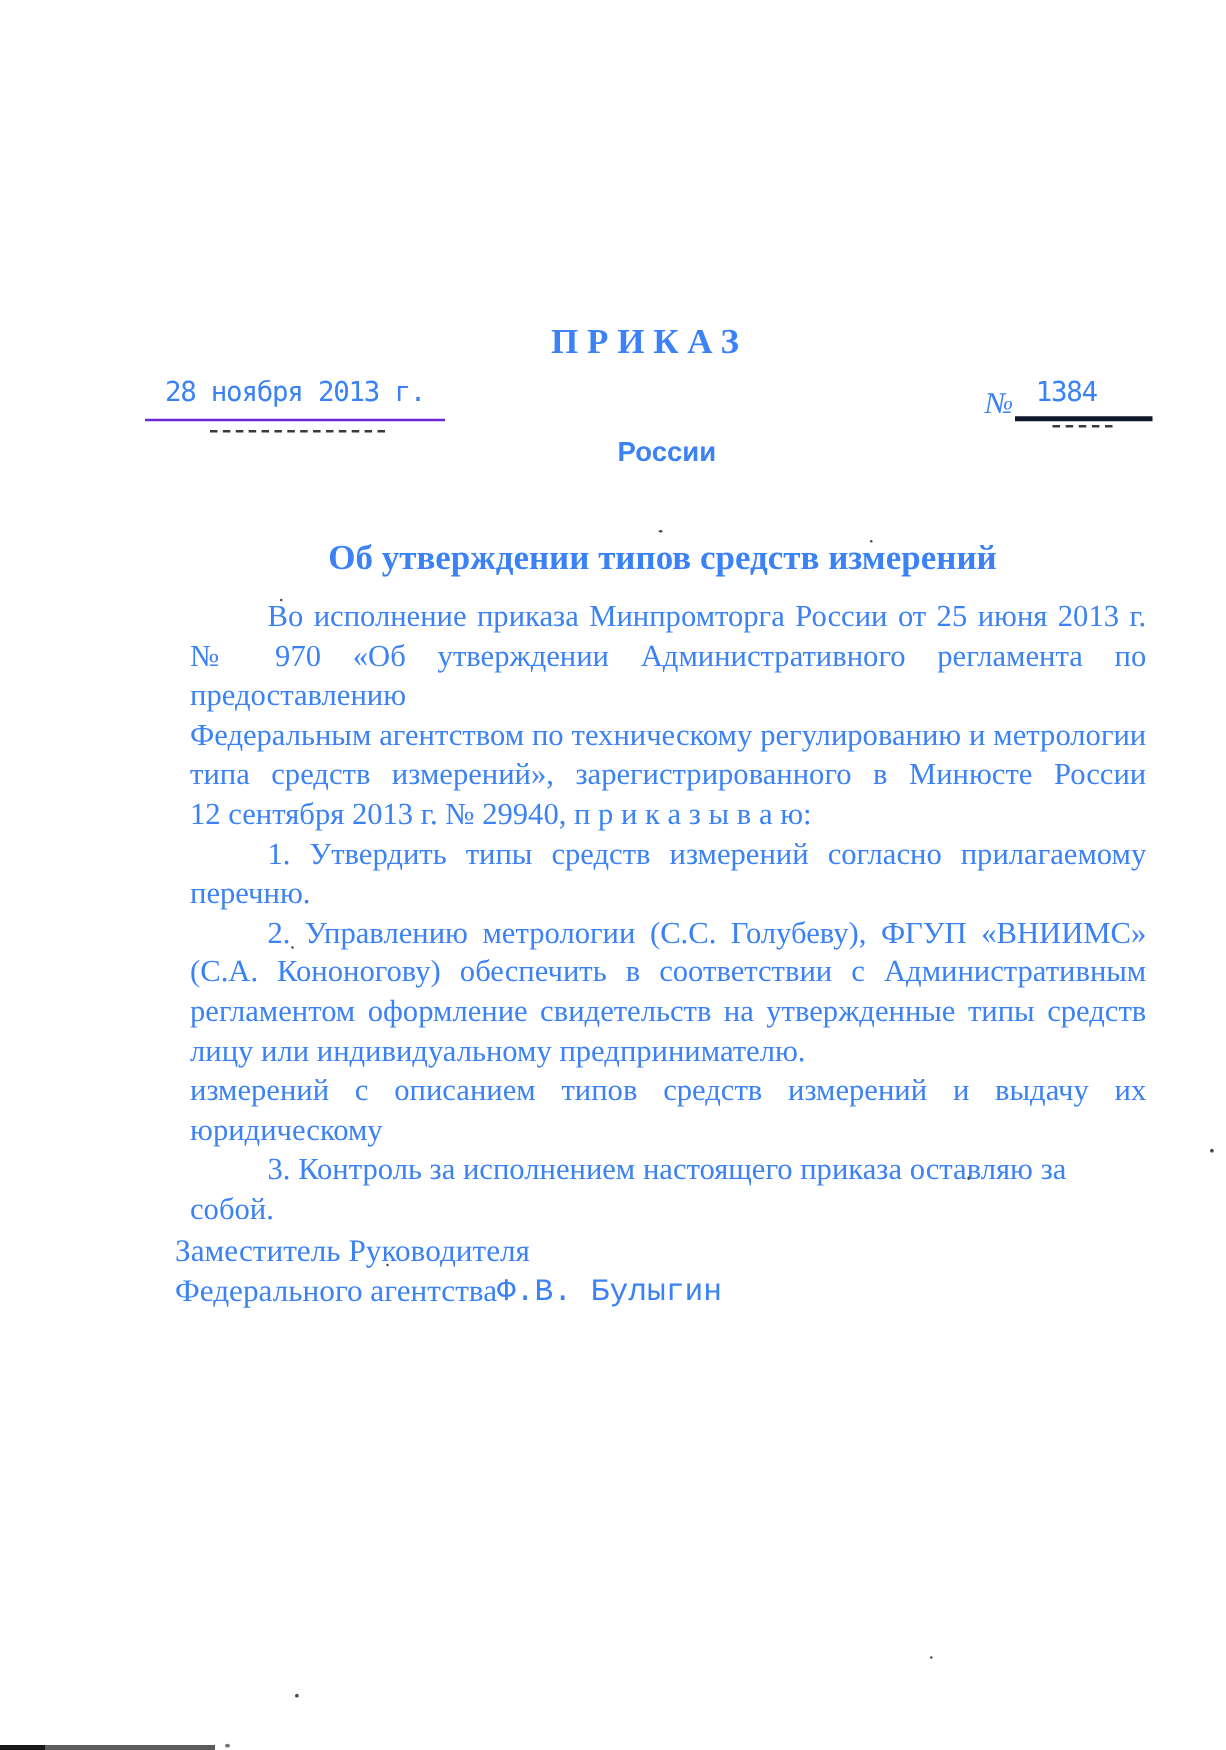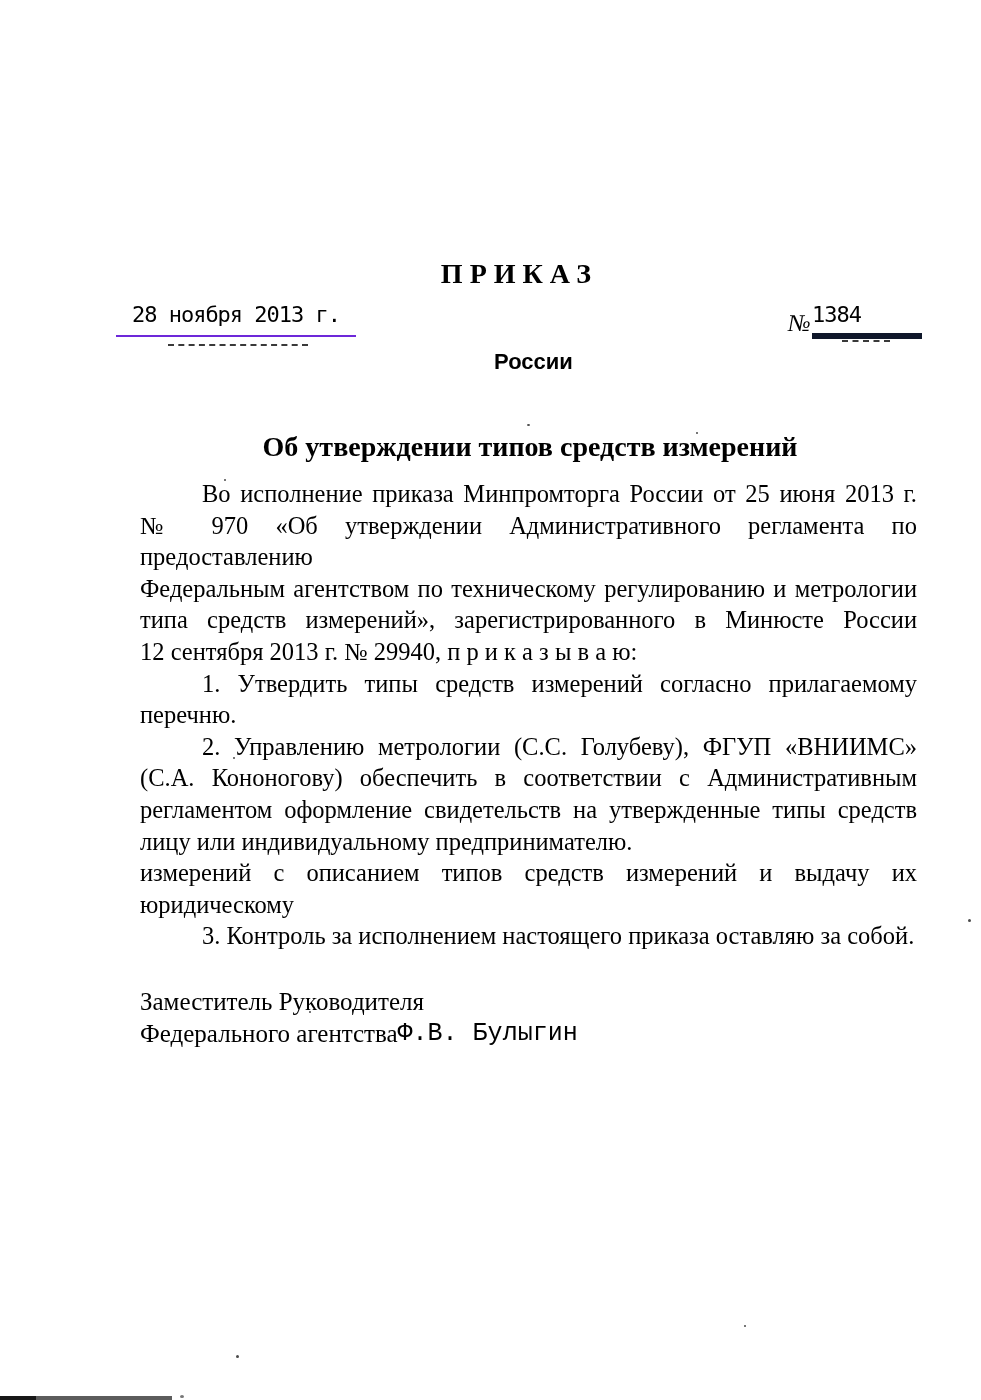--- a/index.html
+++ b/index.html
@@ -3,21 +3,21 @@
 <meta charset="utf-8">
 <style>
   * { margin:0; padding:0; box-sizing:border-box; }
   html,body { background:#e8e8e8; }
   .page {
     position:relative;
     width:981px; height:1400px;
     margin:0 auto;
     background:#ffffff;
     font-family:"Liberation Serif", serif;
-    color:#000000;
+    color:#3b82f6;
     overflow:hidden;
   }
   
   .order-title {
     position:absolute; top:258px; left:58px; right:0;
     text-align:center;
     font-weight:bold; font-size:28px; letter-spacing:7px;
   }
   .date-block {
     position:absolute; top:302px; left:116px; width:240px;
@@ -33,24 +33,24 @@
   }
   .number-block {
     position:absolute; top:302px; left:788px; width:134px;
   }
   .number-sign {
     position:absolute; left:0; top:8px;
     font-size:24px; font-style:italic;
   }
   .number-line {
     position:absolute; left:24px; top:0; width:110px;
-    text-align:left; padding-right:28px; padding-bottom:6px;
+    text-align:center; padding-right:28px; padding-bottom:6px;
     font-family:"DejaVu Sans Mono", monospace;
     font-size:22px; letter-spacing:-1px;
-    border-bottom:6px solid #0f172a;
+    border-bottom:4px solid #0f172a;
   }
   .number-dashes {
     position:absolute; top:340px; left:842px; width:48px;
     border-top:2px dashed #3a3a3a;
   }
   .city {
     position:absolute; top:349px; left:86px; right:0;
     text-align:center;
     font-family:"Liberation Sans", sans-serif;
     font-weight:700; font-size:22px;
@@ -59,21 +59,21 @@
   .subject {
     position:absolute; top:431px; left:79px; right:0;
     text-align:center;
     font-weight:bold; font-size:28px;
   }
   
   .body-block {
     position:absolute; top:478px; left:140px; width:777px;
     font-size:24.5px;
   }
-  .line { line-height:31.6px; white-space:normal; }
+  .line { line-height:31.6px; white-space:normal;margin-left:12px; }
   .line.just { text-align:justify; text-align-last:justify; }
   .line.ind  { text-indent:62px; }
   
   .signature {
     position:absolute; top:986px; left:140px; width:777px;
     font-size:25px; line-height:32px;
   }
   .sig-row2 { display:flex; }
   .sig-name { padding-right:40px;font-family:Liberation Mono, monospace; }
   

